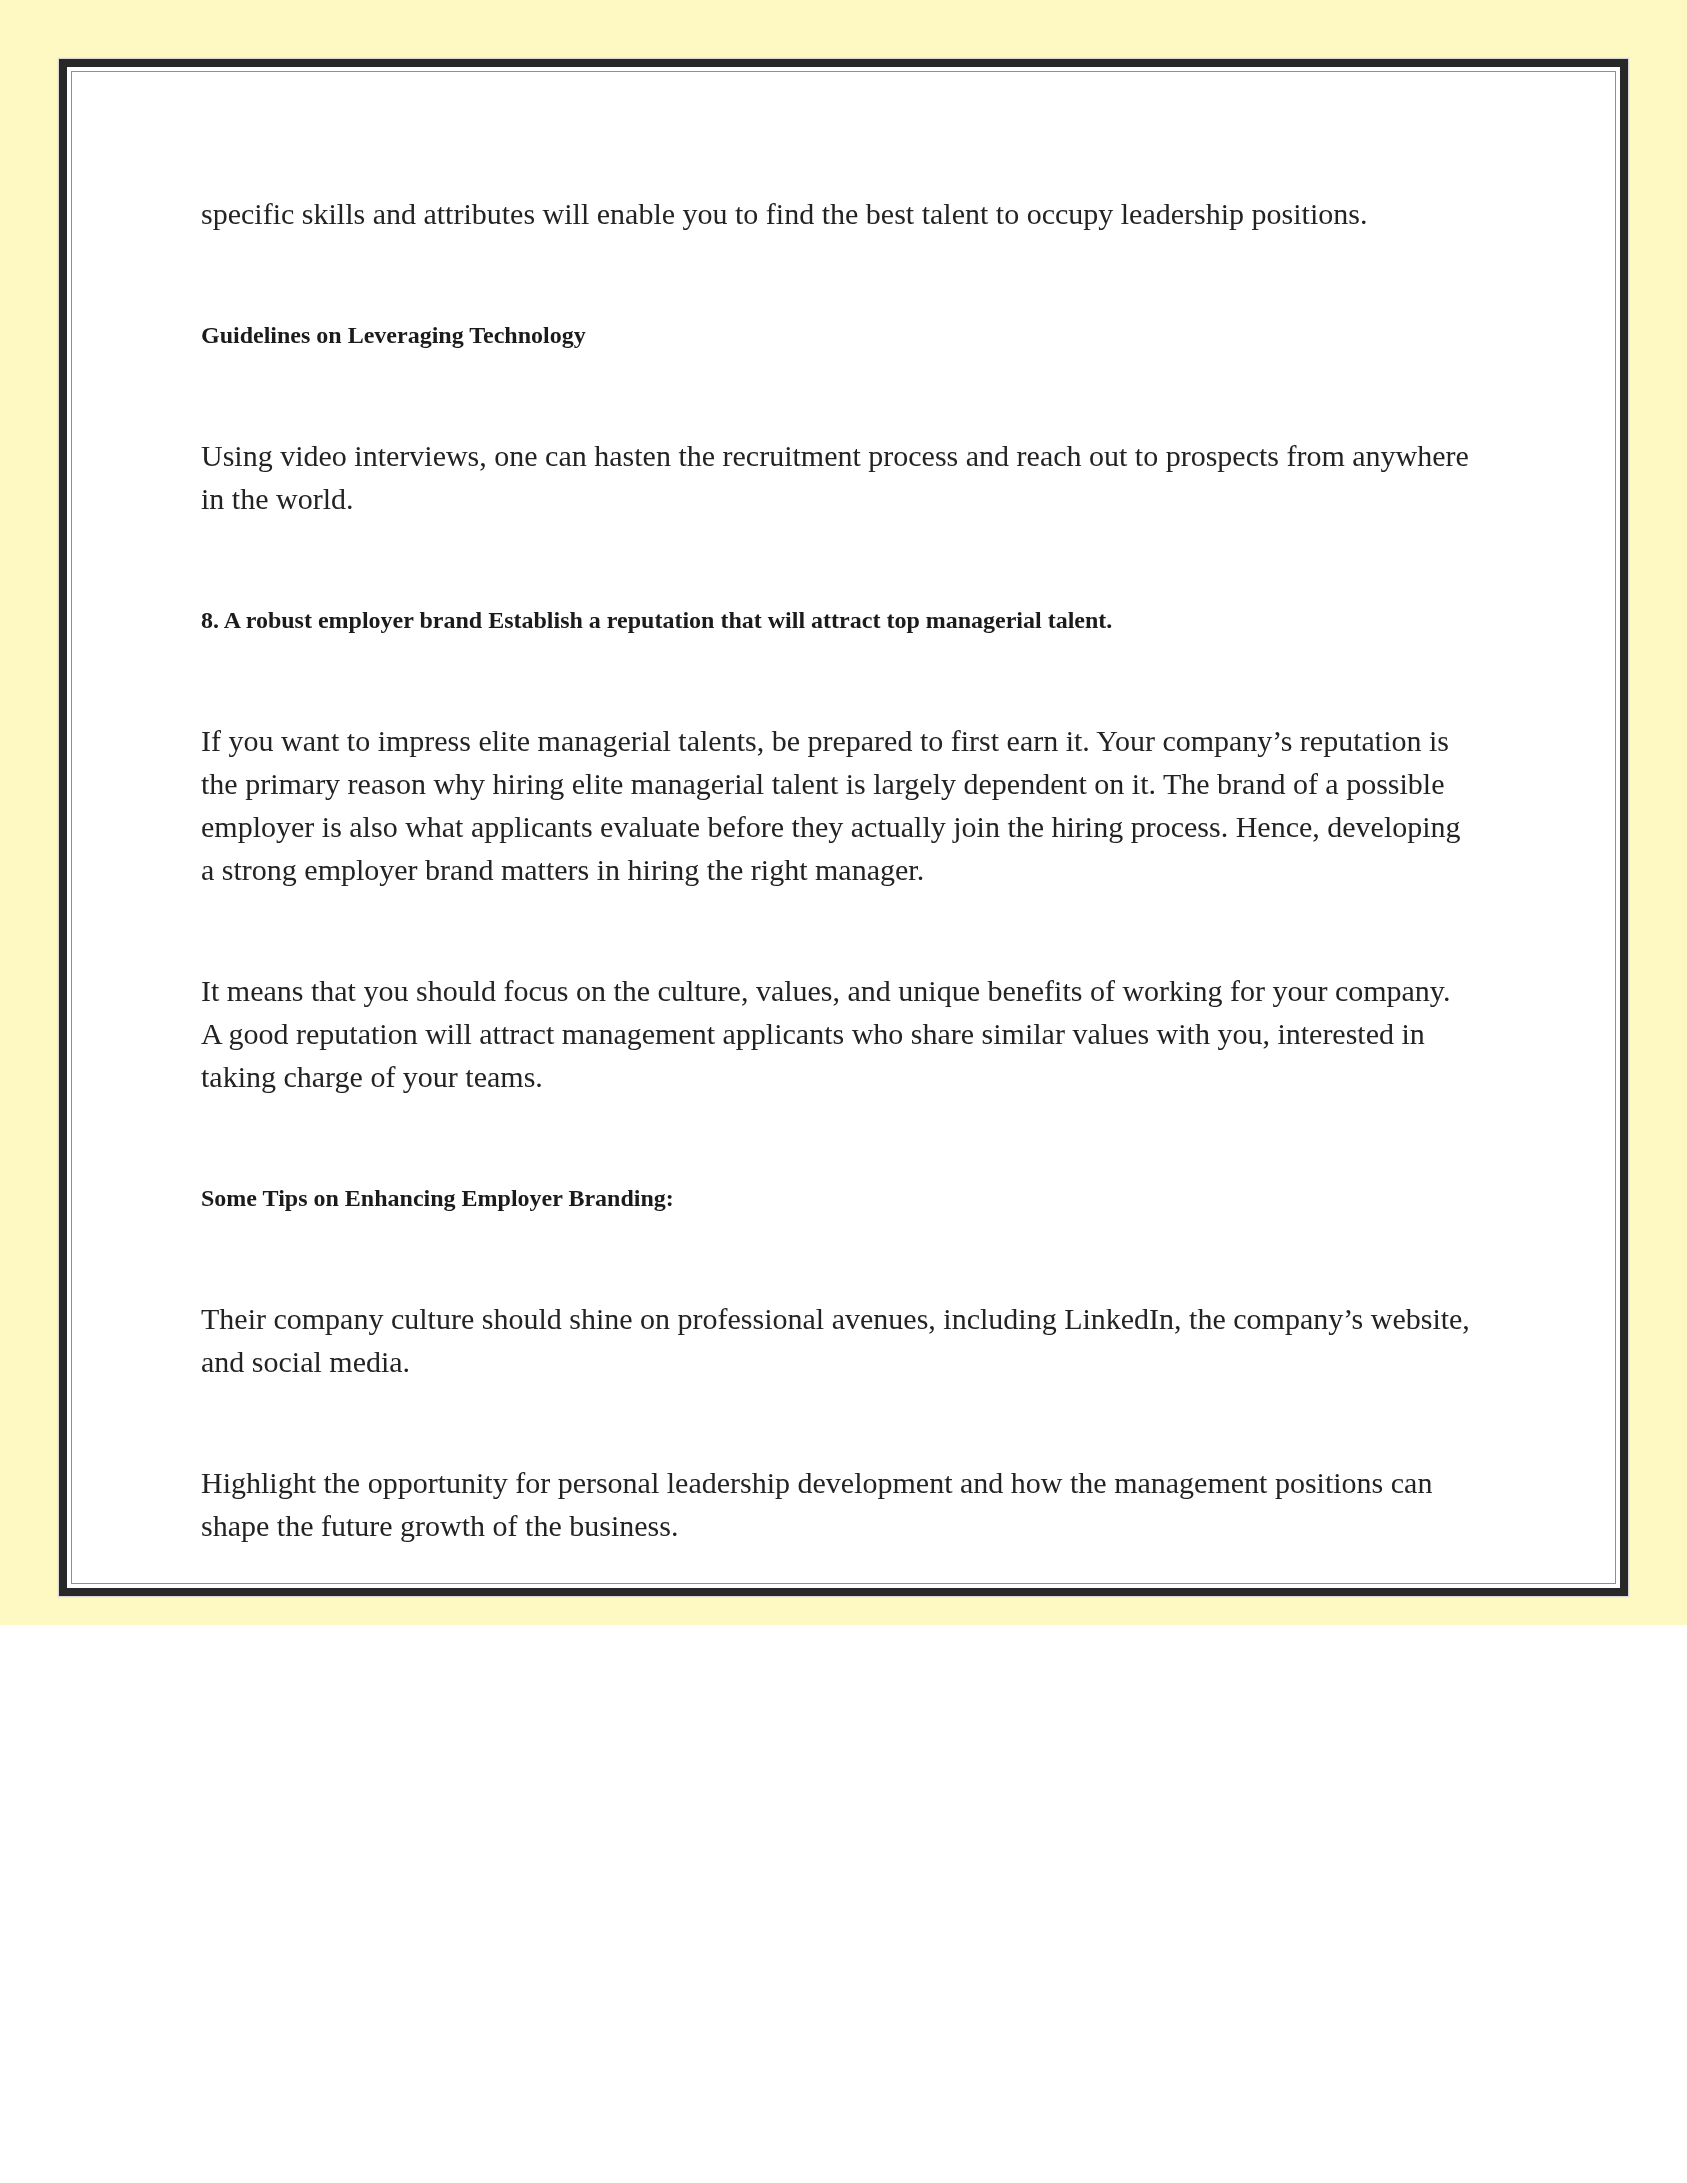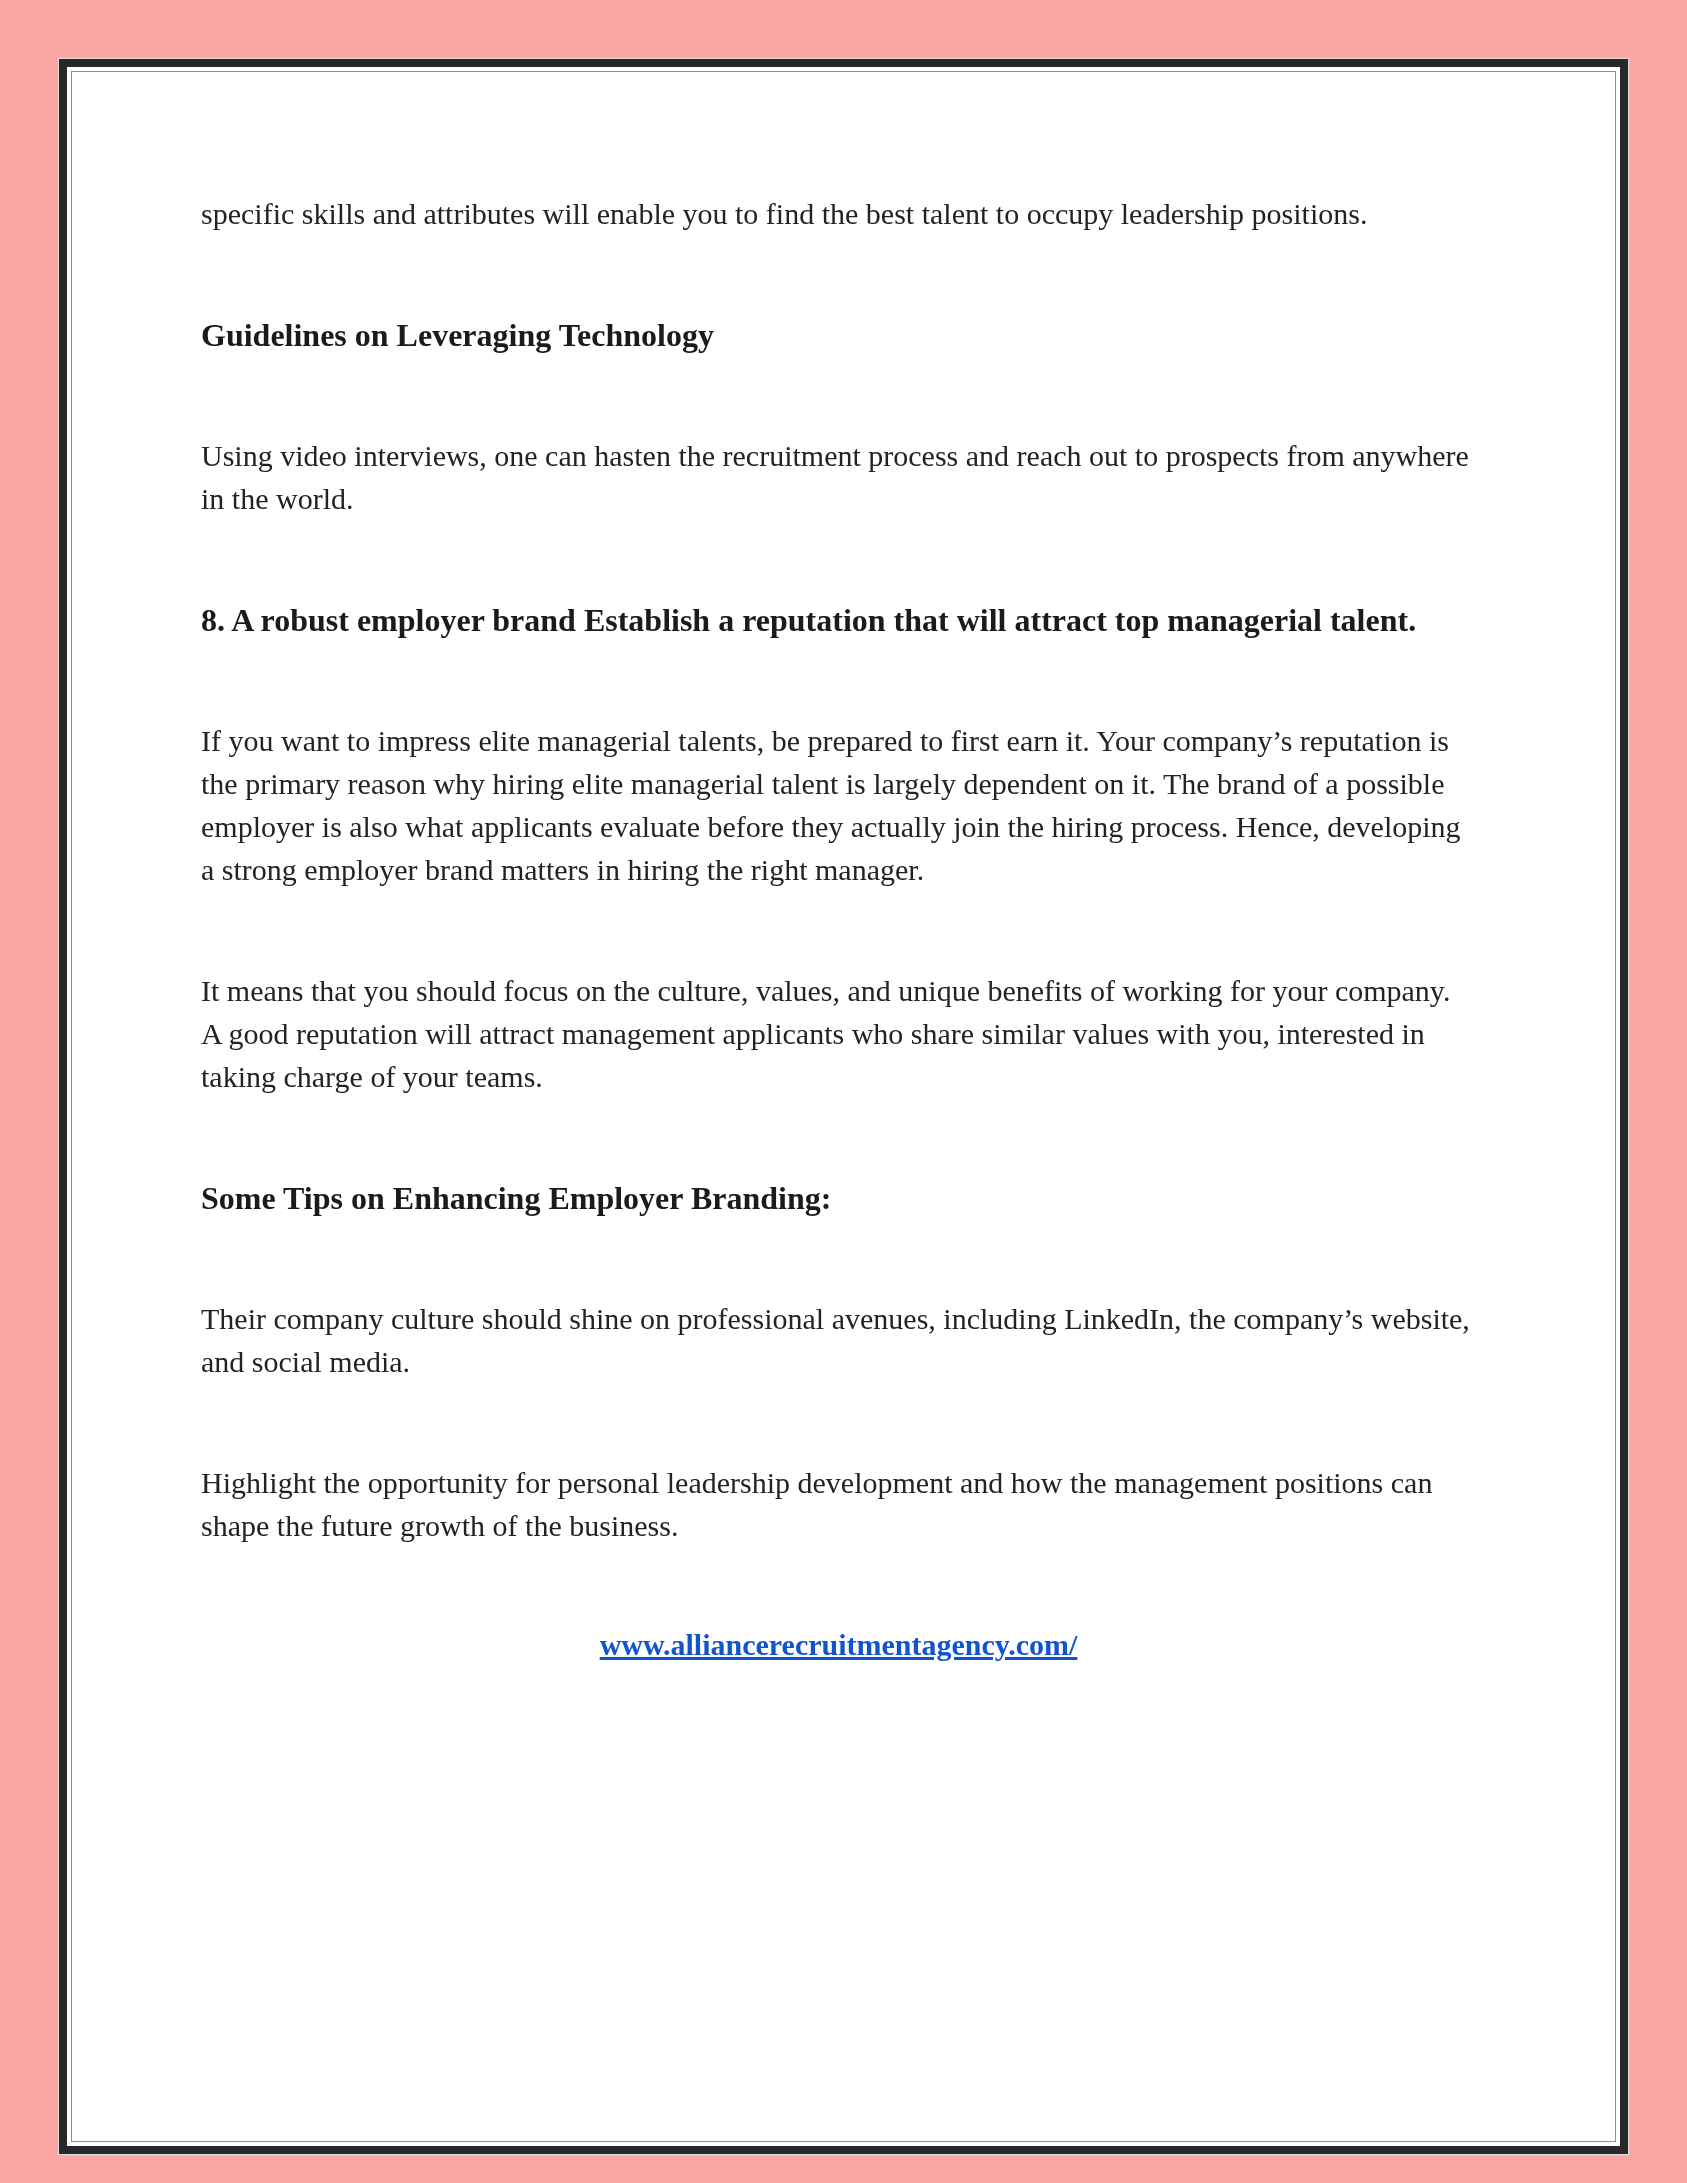--- a/index.html
+++ b/index.html
@@ -5,22 +5,22 @@
   * { margin: 0; padding: 0; box-sizing: border-box; }
   html, body {
     width: 1687px;
     height: 2183px;
     background: #ffffff;
     font-family: "Liberation Serif", "DejaVu Serif", serif;
   }
   .page {
     position: relative;
     width: 1687px;
-    height: 2183px;
-    background: #fca5a5;
+    height: 1625px;
+    background: #fef9c3;
     overflow: hidden;
   }
   .page-frame {
     position: absolute;
     left: 59px;
     top: 59px;
     right: 59px;
     bottom: 29px;
     border: 8px solid #282828;
     outline: 1.3px solid #8f8f8f;
@@ -38,21 +38,21 @@
     overflow: hidden;
   }
   .para {
     font-size: 30px;
     line-height: 43px;
     color: #232323;
     margin-bottom: 78px;
     font-weight: normal;
   }
   .heading {
-    font-size: 32px;
+    font-size: 24px;
     line-height: 45px;
     color: #1b1b1b;
     font-weight: bold;
     margin-bottom: 76px;
   }
   .footer {
     text-align: center;
     margin-top: 27px;
   }
   .footer-link {

